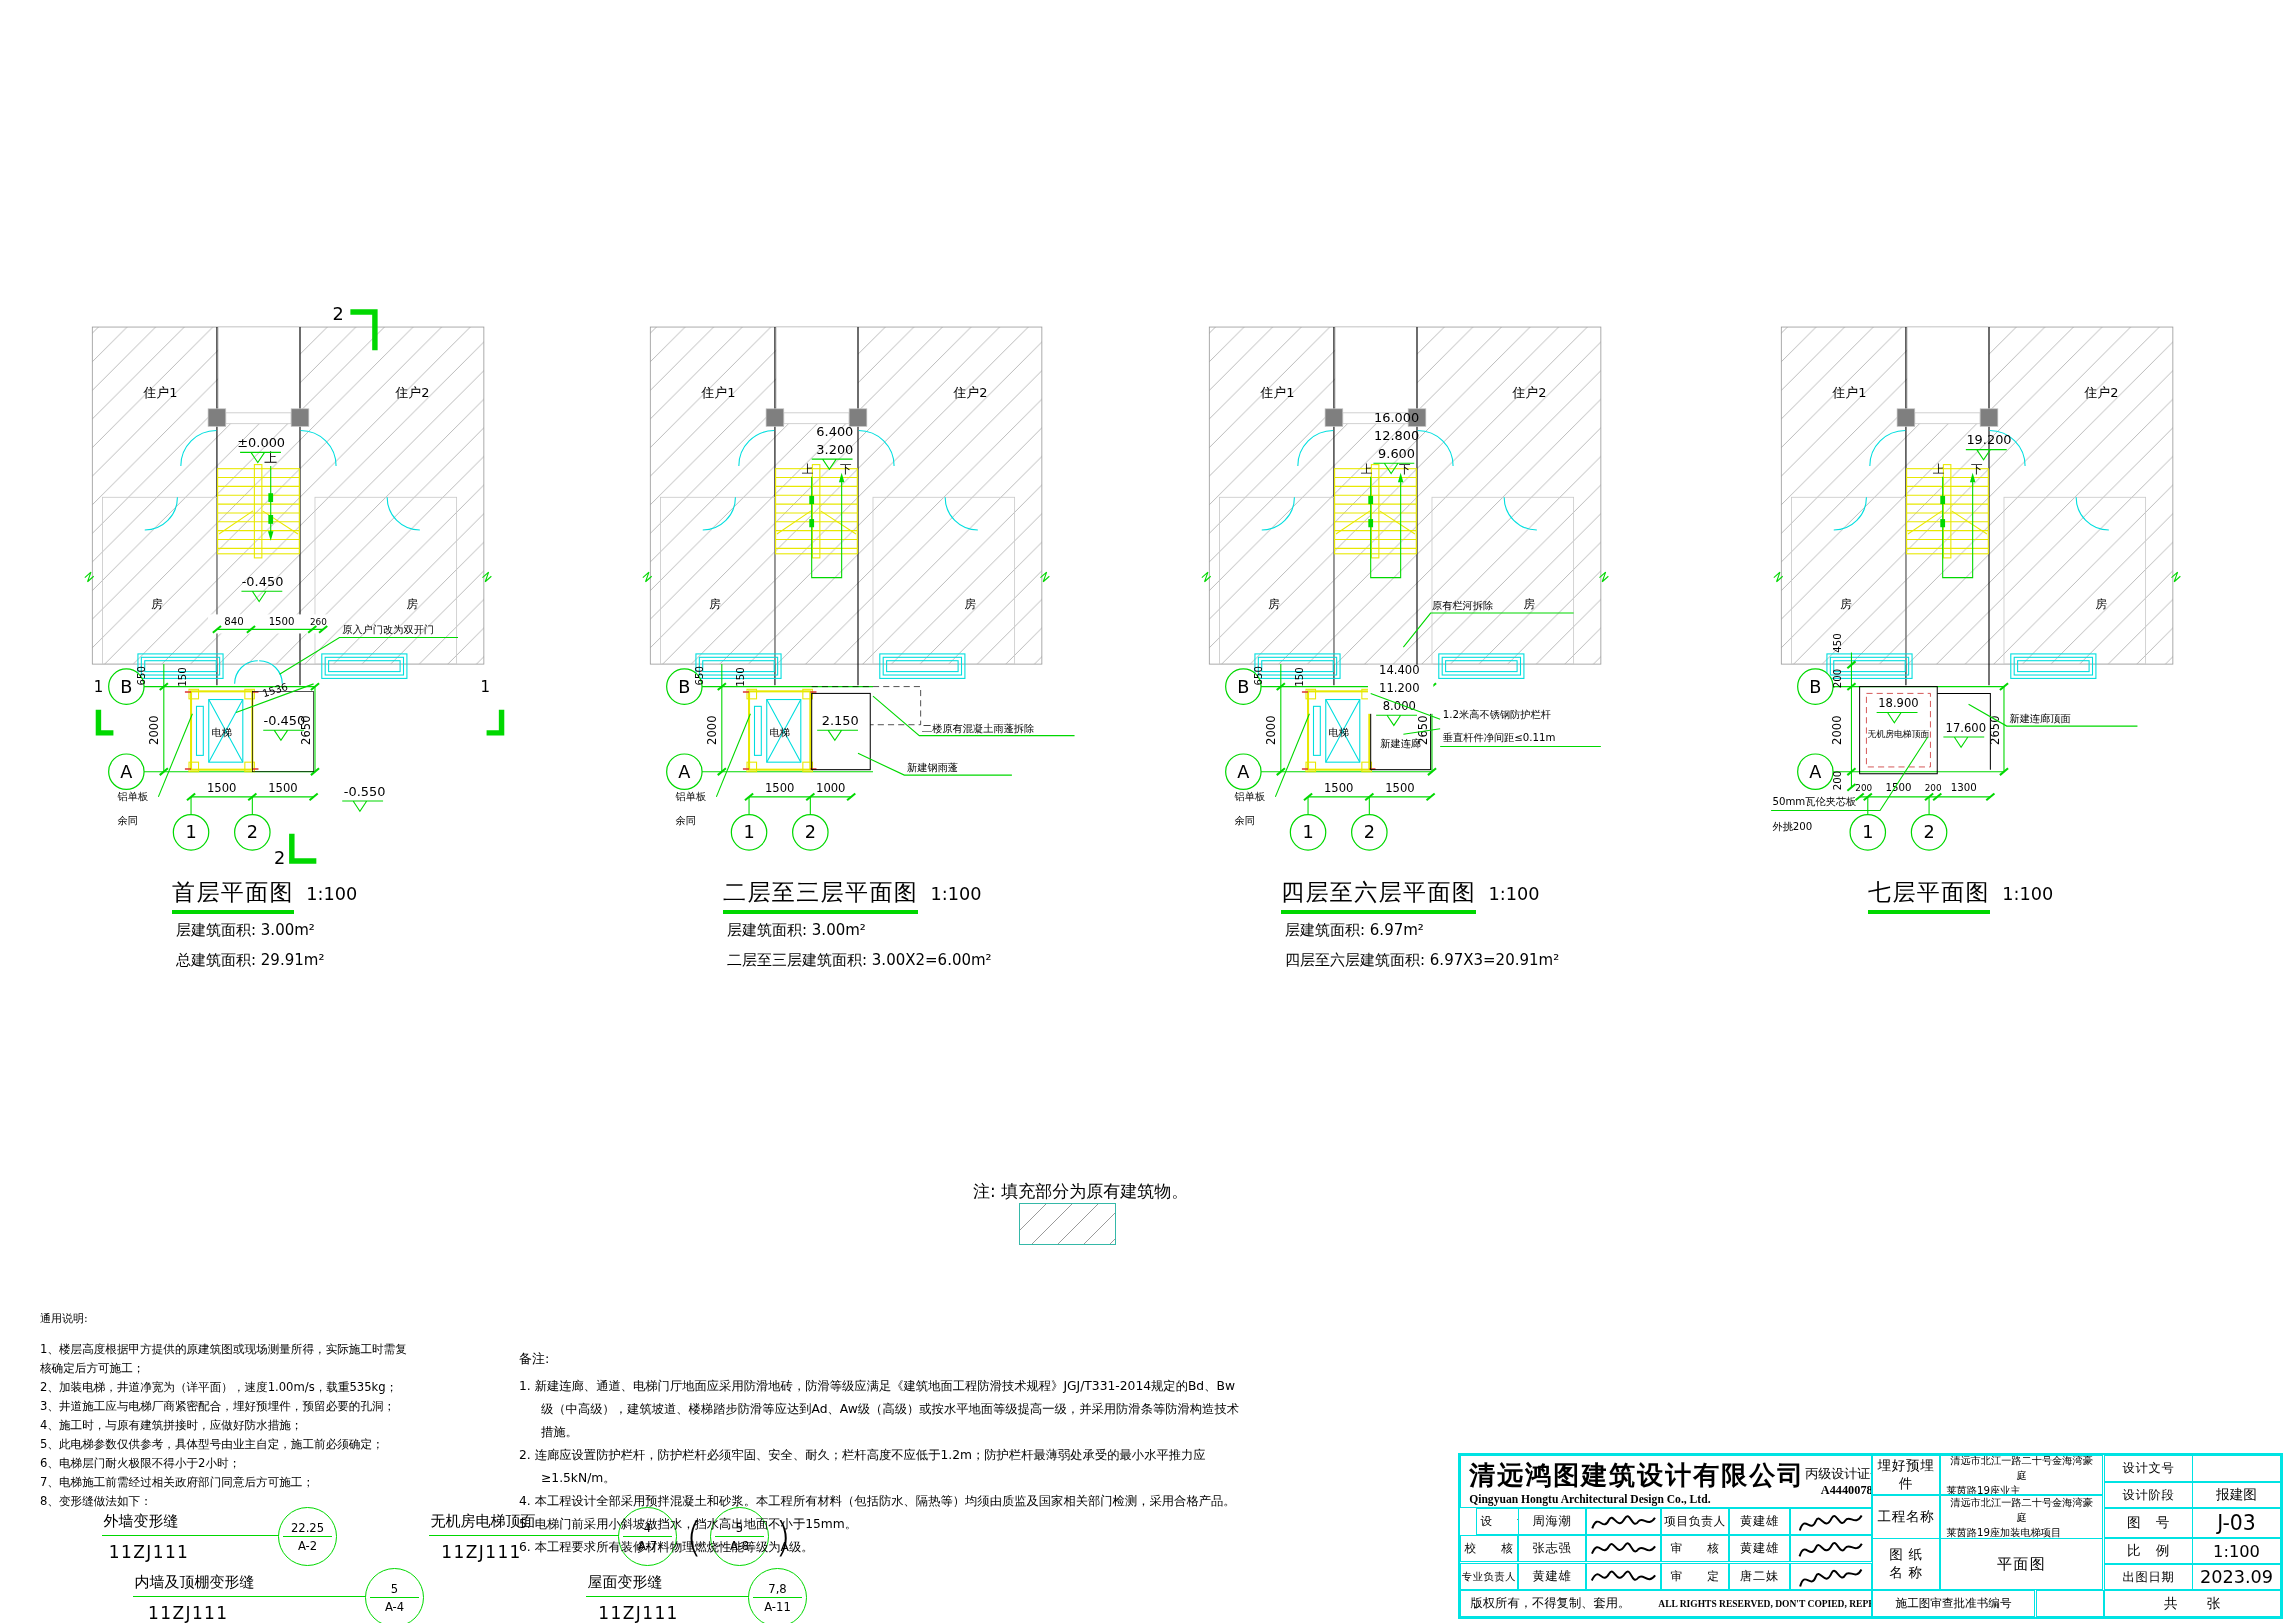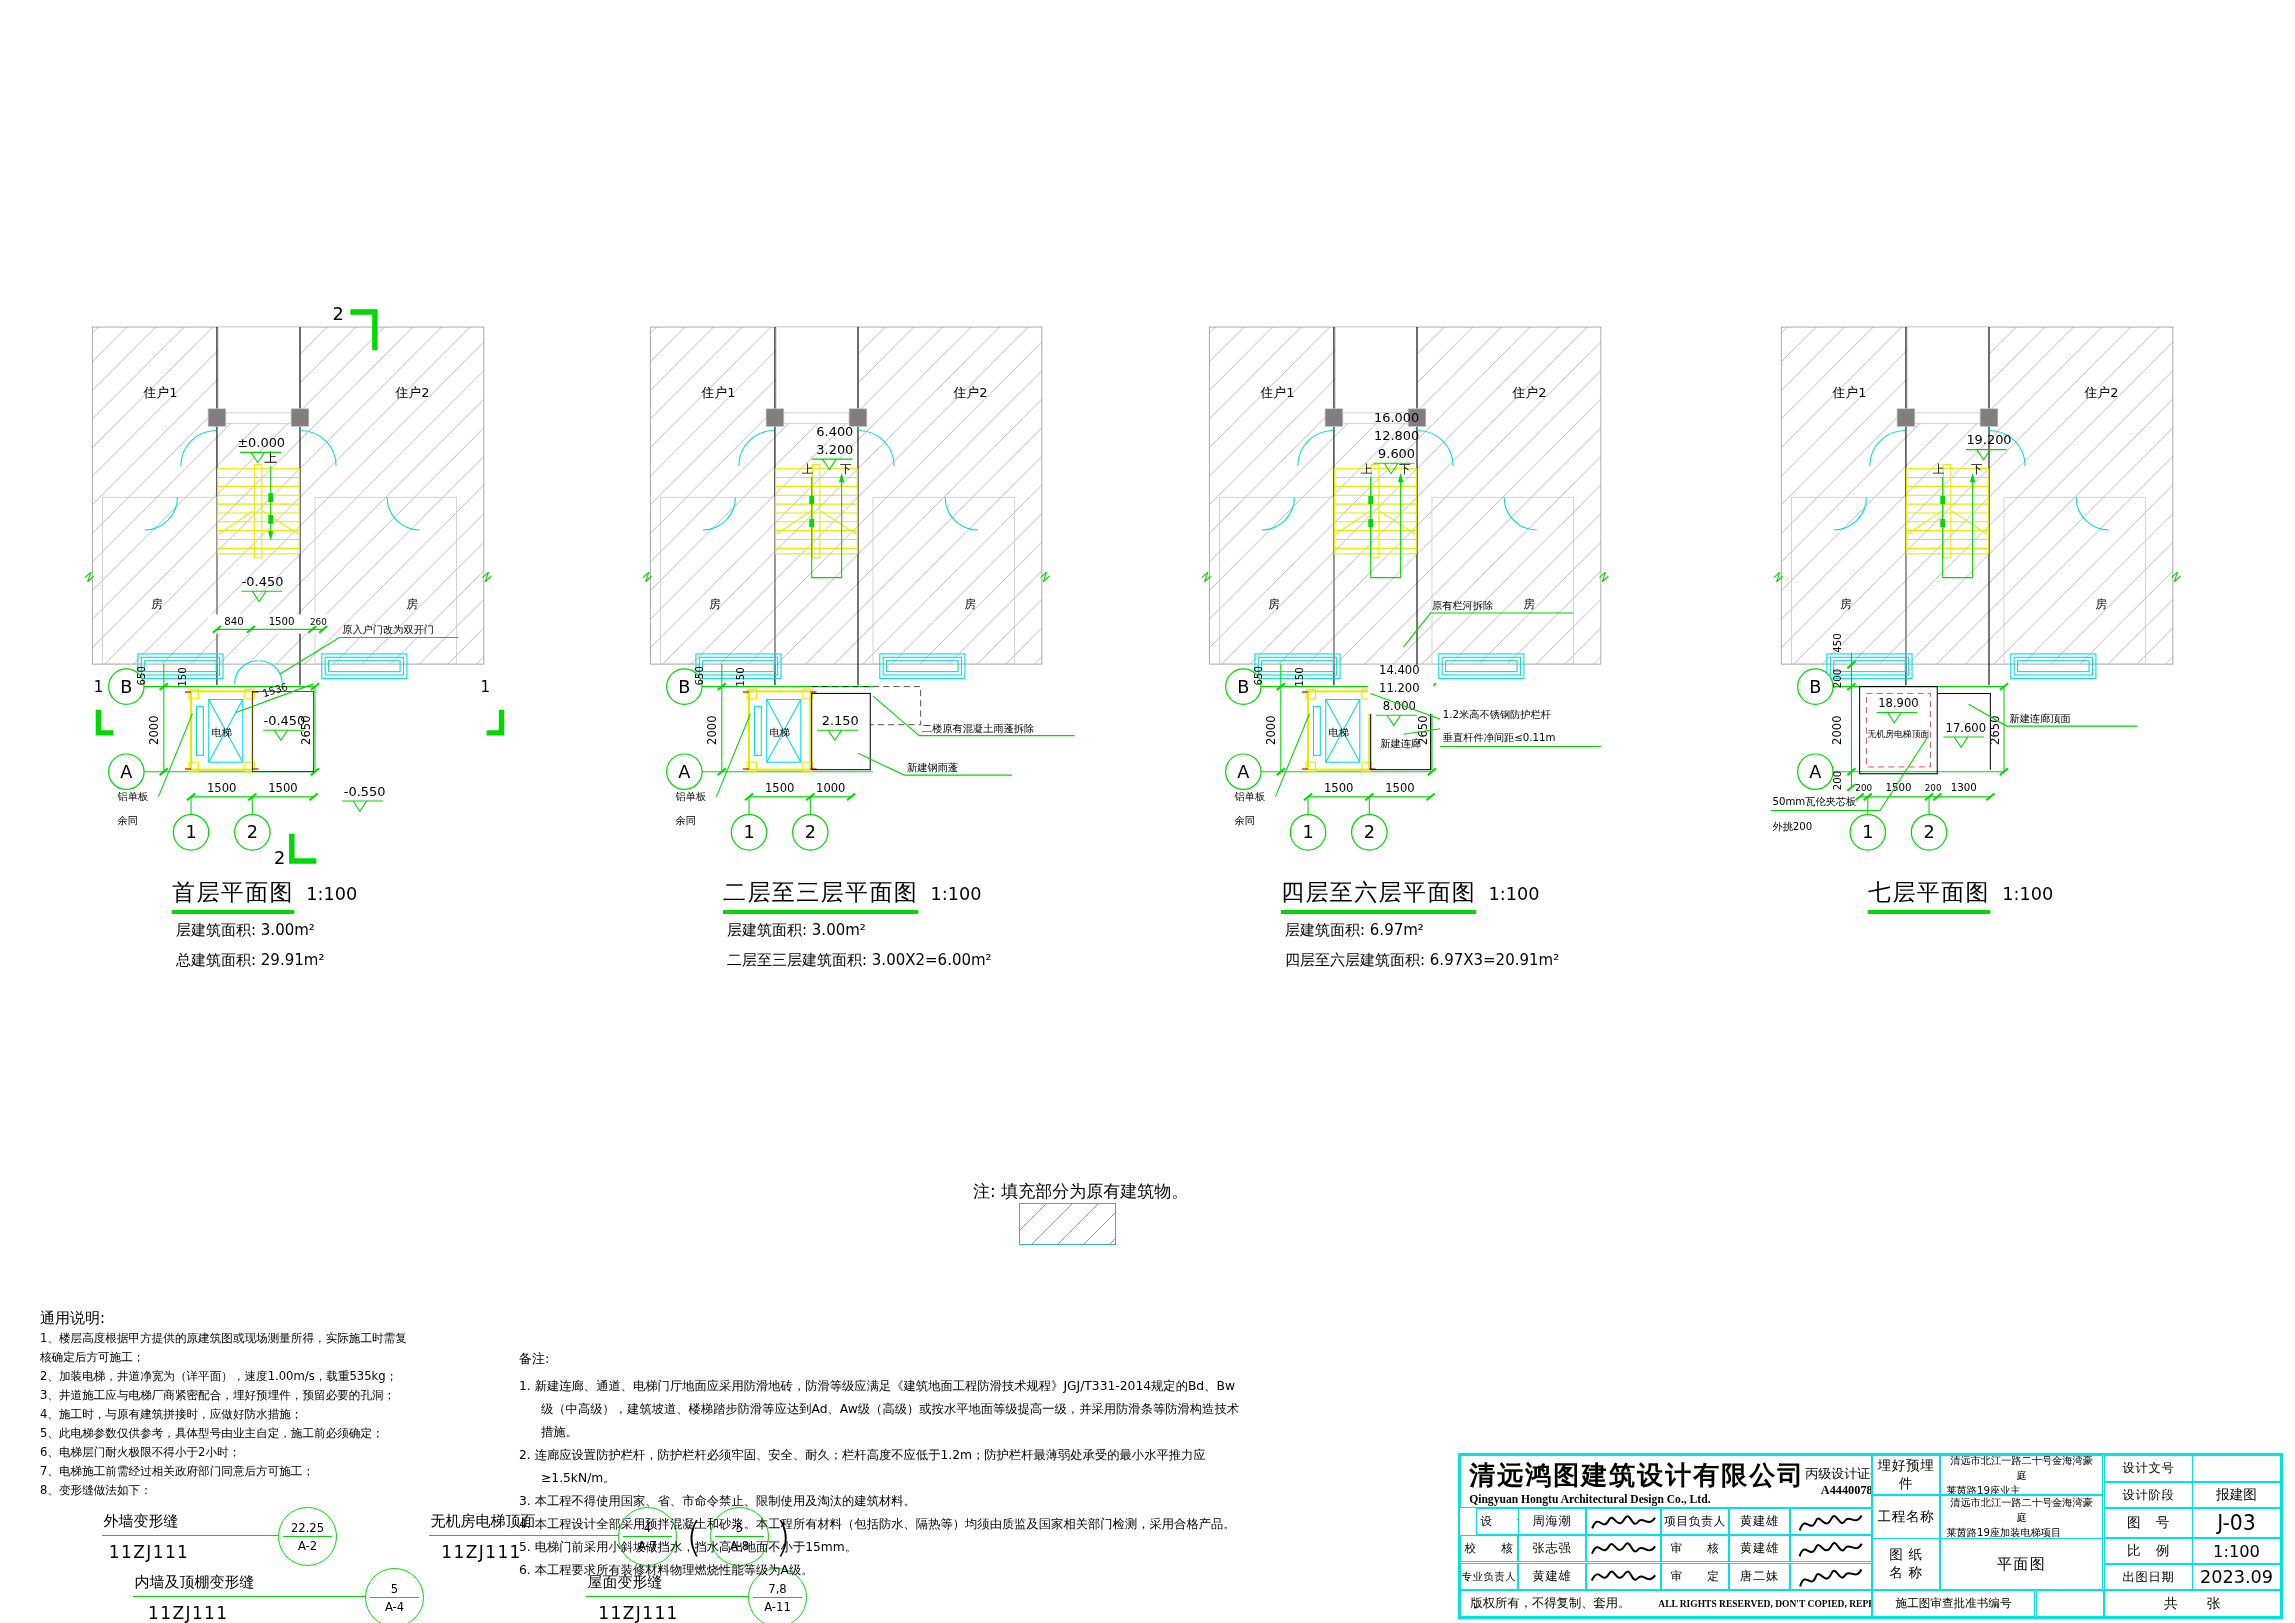--- a/index.html
+++ b/index.html
@@ -22,21 +22,21 @@
   .hrect{fill:url(#hatch);stroke:#999;stroke-width:1.2}
   .gcirc{fill:#fff;stroke:#00d800;stroke-width:1.8}
   .plan-title{position:absolute;font-size:23px;white-space:nowrap}
   .plan-title .cn{display:inline-block;border-bottom:4.8px solid #00d800;padding-bottom:2px;letter-spacing:1.4px}
   .plan-title .sc{font-size:17.7px;margin-left:12.3px}
   .area-line{position:absolute;font-size:15px;white-space:nowrap}
   .legend-note{position:absolute;font-size:17px;white-space:nowrap}
   .legend-swatch{position:absolute;width:95px;height:40px;border:1.4px solid #35b8a8;
     background-image:repeating-linear-gradient(135deg,transparent 0 17.7px,#9a9a9a 17.7px 18.4px)}
   .notes{position:absolute;width:368px;font-size:11.6px;line-height:19px}
-  .notes .hd{font-size:15px;margin-bottom:1px}
+  .notes .hd{font-size:11px;margin-bottom:12px}
   .nitem{white-space:normal}
   .remarks{position:absolute;width:722px;font-size:12.3px;line-height:23px}
   .remarks .hd{font-size:13px;margin-bottom:5px}
   .ritem{padding-left:22px;text-indent:-22px}
   .joint{position:absolute}
   .jlabel{position:absolute;font-size:15px;white-space:nowrap}
   .jcode{position:absolute;font-size:17px;letter-spacing:1.4px;white-space:nowrap}
   .jline{position:absolute;height:1.4px;background:#00d800}
   .jcircle{position:absolute;width:59px;height:59px;border:1.4px solid #00d800;border-radius:50%;
     background:#fff;display:flex;flex-direction:column;align-items:center;justify-content:center;box-sizing:border-box}
@@ -550,21 +550,20 @@
   <div class="jcircle" style="left:162px;top:5.4px">
     <div class="jtop">7,8</div>
     <div class="jbot">A-11</div>
   </div>
 </div>
 
 <div class="remarks" style="left:519px;top:1347px">
   <div class="hd">备注:</div>
   <div class="ritem">1. 新建连廊、通道、电梯门厅地面应采用防滑地砖，防滑等级应满足《建筑地面工程防滑技术规程》JGJ/T331-2014规定的Bd、Bw级（中高级），建筑坡道、楼梯踏步防滑等应达到Ad、Aw级（高级）或按水平地面等级提高一级，并采用防滑条等防滑构造技术措施。</div>
   <div class="ritem">2. 连廊应设置防护栏杆，防护栏杆必须牢固、安全、耐久；栏杆高度不应低于1.2m；防护栏杆最薄弱处承受的最小水平推力应≥1.5kN/m。</div>
-  <div class="ritem">3. 本工程不得使用国家、省、市命令禁止、限制使用及淘汰的建筑材料。</div>
   <div class="ritem">4. 本工程设计全部采用预拌混凝土和砂浆。本工程所有材料（包括防水、隔热等）均须由质监及国家相关部门检测，采用合格产品。</div>
   <div class="ritem">5. 电梯门前采用小斜坡做挡水，挡水高出地面不小于15mm。</div>
   <div class="ritem">6. 本工程要求所有装修材料物理燃烧性能等级为A级。</div>
 </div>
 
 <div id="tb">
   <div class="tb-cell" style="left:0;top:0;width:412px;height:53px;justify-content:space-between;padding:0 8.2px">
     <div style="text-align:left">
       <div class="company-cn">清远鸿图建筑设计有限公司</div>
       <div class="company-en">Qingyuan  Hongtu Architectural Design Co., Ltd.</div>

